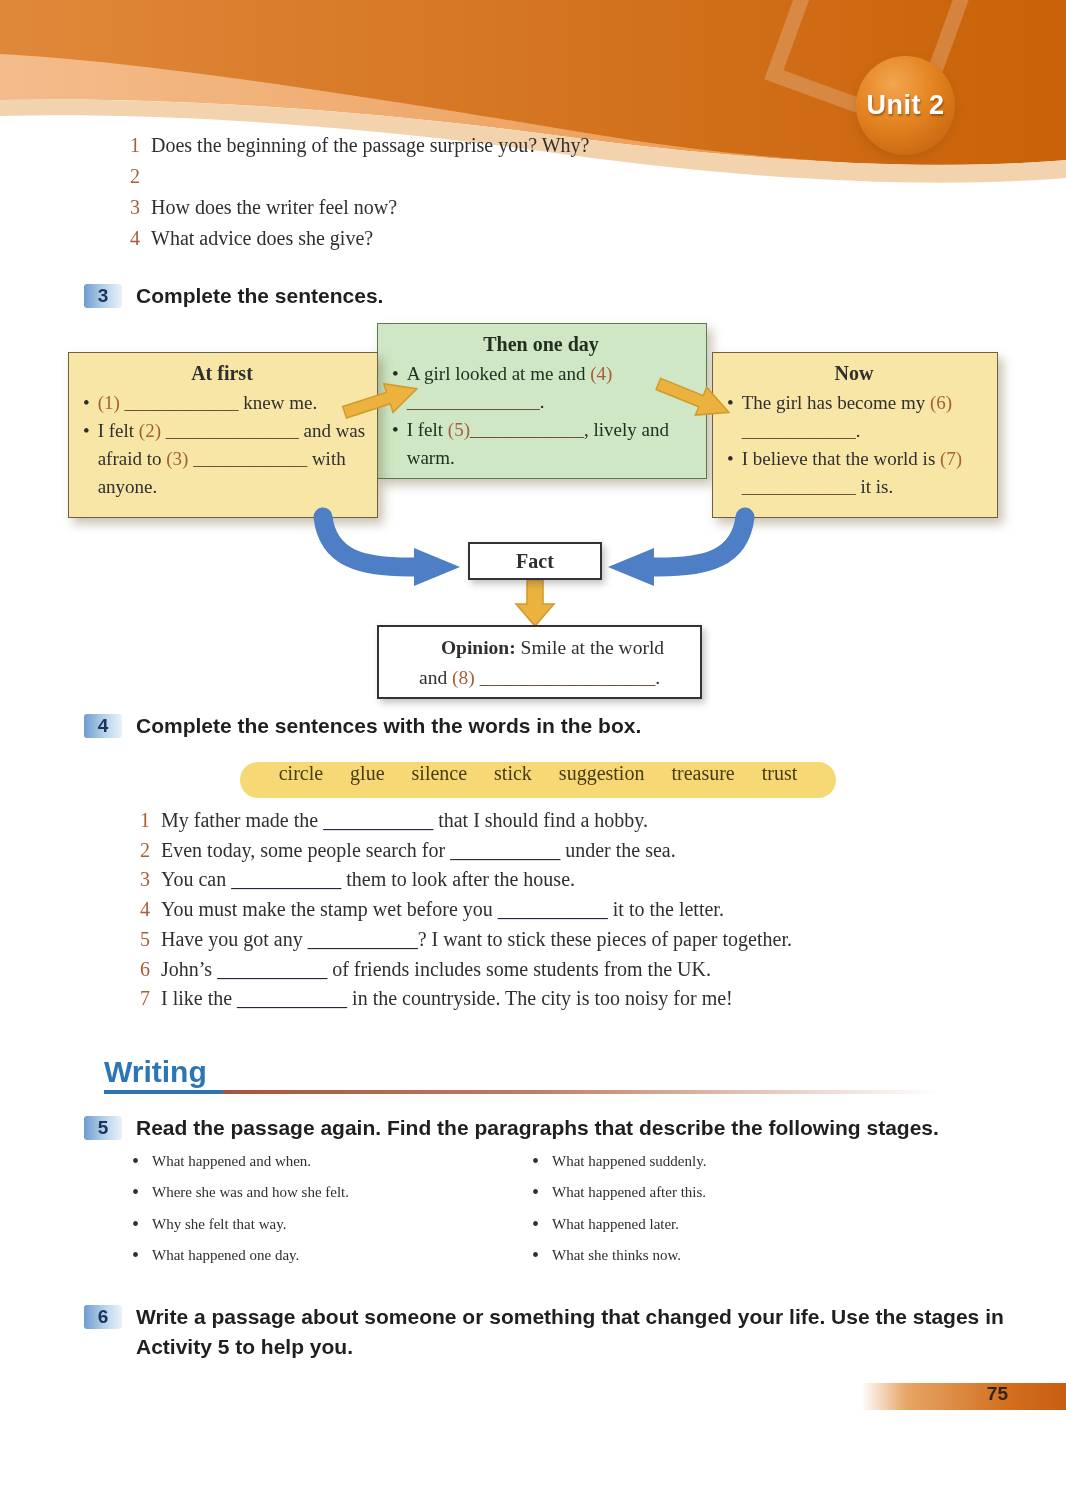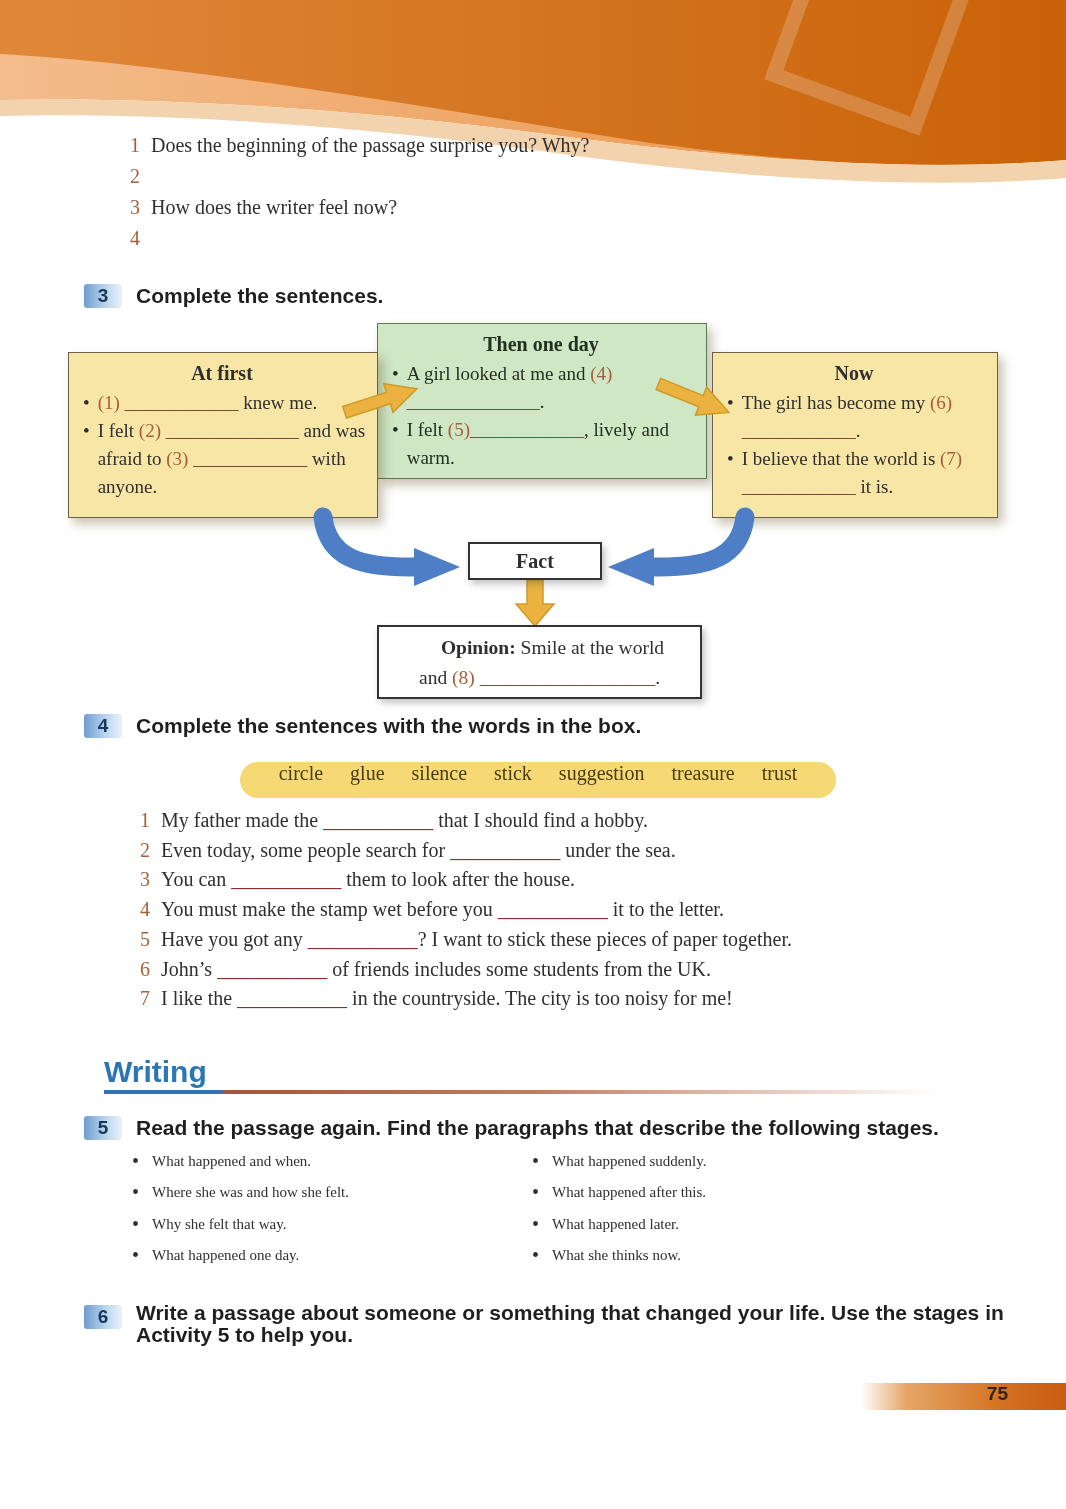--- a/index.html
+++ b/index.html
@@ -27,21 +27,21 @@
     display:inline-flex; width:38px; height:24px; align-items:center; justify-content:center;
     font-family:"Liberation Sans", sans-serif; font-weight:bold; font-size:19px; color:#17365d;
     background:linear-gradient(90deg,#6f9cce 0%,#b9d4ec 55%,#e9f2fa 100%);
     border-radius:3px; margin-right:14px; flex:0 0 auto;
   }
   .act-title {
     font-family:"Liberation Sans", sans-serif; font-weight:bold; font-size:21px; color:#1f1f1f;
   }
   .act-heading.wrap { align-items:flex-start; }
   .act-heading.wrap .badge { margin-top:3px; }
-  .act-heading.wrap .act-title { width:880px; line-height:22px; }
+  .act-heading.wrap .act-title { width:880px; line-height:30px; }
   
   .questions { position:absolute; top:130px; left:118px; font-size:20px; }
   .qrow { display:flex; line-height:31px; }
   .qnum { width:22px; text-align:right; color:#a5603a; margin-right:11px; flex:0 0 auto; }
   
   .diagram { position:absolute; top:320px; left:0; width:1036px; height:392px; }
   .arrow-layer { position:absolute; top:0; left:0; }
   .dbox {
     position:absolute; font-size:19px; line-height:28px; padding:6px 10px 6px 8px;
     box-shadow:5px 6px 10px rgba(100,80,40,.35);
@@ -69,21 +69,21 @@
   
   .wordbox {
     position:absolute; top:762px; left:240px; width:596px; height:36px;
     background:#f6d875; border-radius:18px;
     display:flex; justify-content:center; gap:27px;
     font-size:20px; color:#473c14;
   }
   .sentences { position:absolute; top:806px; left:130px; font-size:20px; }
   .srow { display:flex; line-height:29.7px; }
   .srow .qnum { width:20px; }
-  .blank2 { color:#7f1d1d; white-space:nowrap; }
+  .blank2 { color:#0f172a; white-space:nowrap; }
   
   .writing-section { position:absolute; top:1056px; left:104px; width:860px; }
   .writing-title {
     font-family:"Liberation Sans", sans-serif; font-weight:bold; font-size:30px;
     color:#2b76b4; line-height:32px;
   }
   .writing-rule {
     margin-top:2px; height:4px; width:858px;
     background:linear-gradient(90deg,#2e74b5 0px,#2e74b5 116px,#a8543c 122px,#c07d62 430px,rgba(214,170,150,0) 97%);
   }
@@ -119,36 +119,40 @@
             <stop offset="1" stop-color="#c96208"></stop>
         </linearGradient>
       </defs>
       <path d="M0,0 H1066 V160 C920,172 740,160 560,136 C380,112 180,96 0,100 Z" fill="url(#gLight)"></path>
       <path d="M0,0 H1066 V160 C920,172 760,162 580,132 C430,107 160,62 0,54 Z" fill="url(#gDark)"></path>
       <g transform="rotate(20 870 30)">
         <rect x="795" y="-45" width="150" height="150" fill="none" stroke="rgba(255,255,255,0.20)" stroke-width="15"></rect>
       </g>
       <path d="M0,100 C180,96 380,112 560,136 C740,160 920,172 1066,160 L1066,178 C920,190 730,178 548,152 C370,127 175,112 0,116 Z" fill="#f3d3ae"></path>
     </svg>
+    <div class="unit-ball">
+      <span>Unit 2</span>
+    </div>
   </div>
 
   <div class="questions">
     <div class="qrow">
         <span class="qnum">1</span>
         <span>Does the beginning of the passage surprise you? Why?</span>
       </div>
     <div class="qrow">
         <span class="qnum">2</span>
       </div>
     <div class="qrow">
         <span class="qnum">3</span>
         <span>How does the writer feel now?</span>
       </div>
     <div class="qrow">
         <span class="qnum">4</span>
+        <span>What advice does she give?</span>
       </div>
   </div>
 
   <div class="act-heading" style="top:284px; left:84px;">
     <span class="badge">3</span>
     <span class="act-title">Complete the sentences.</span>
   </div>
 
   <div class="diagram">
 

